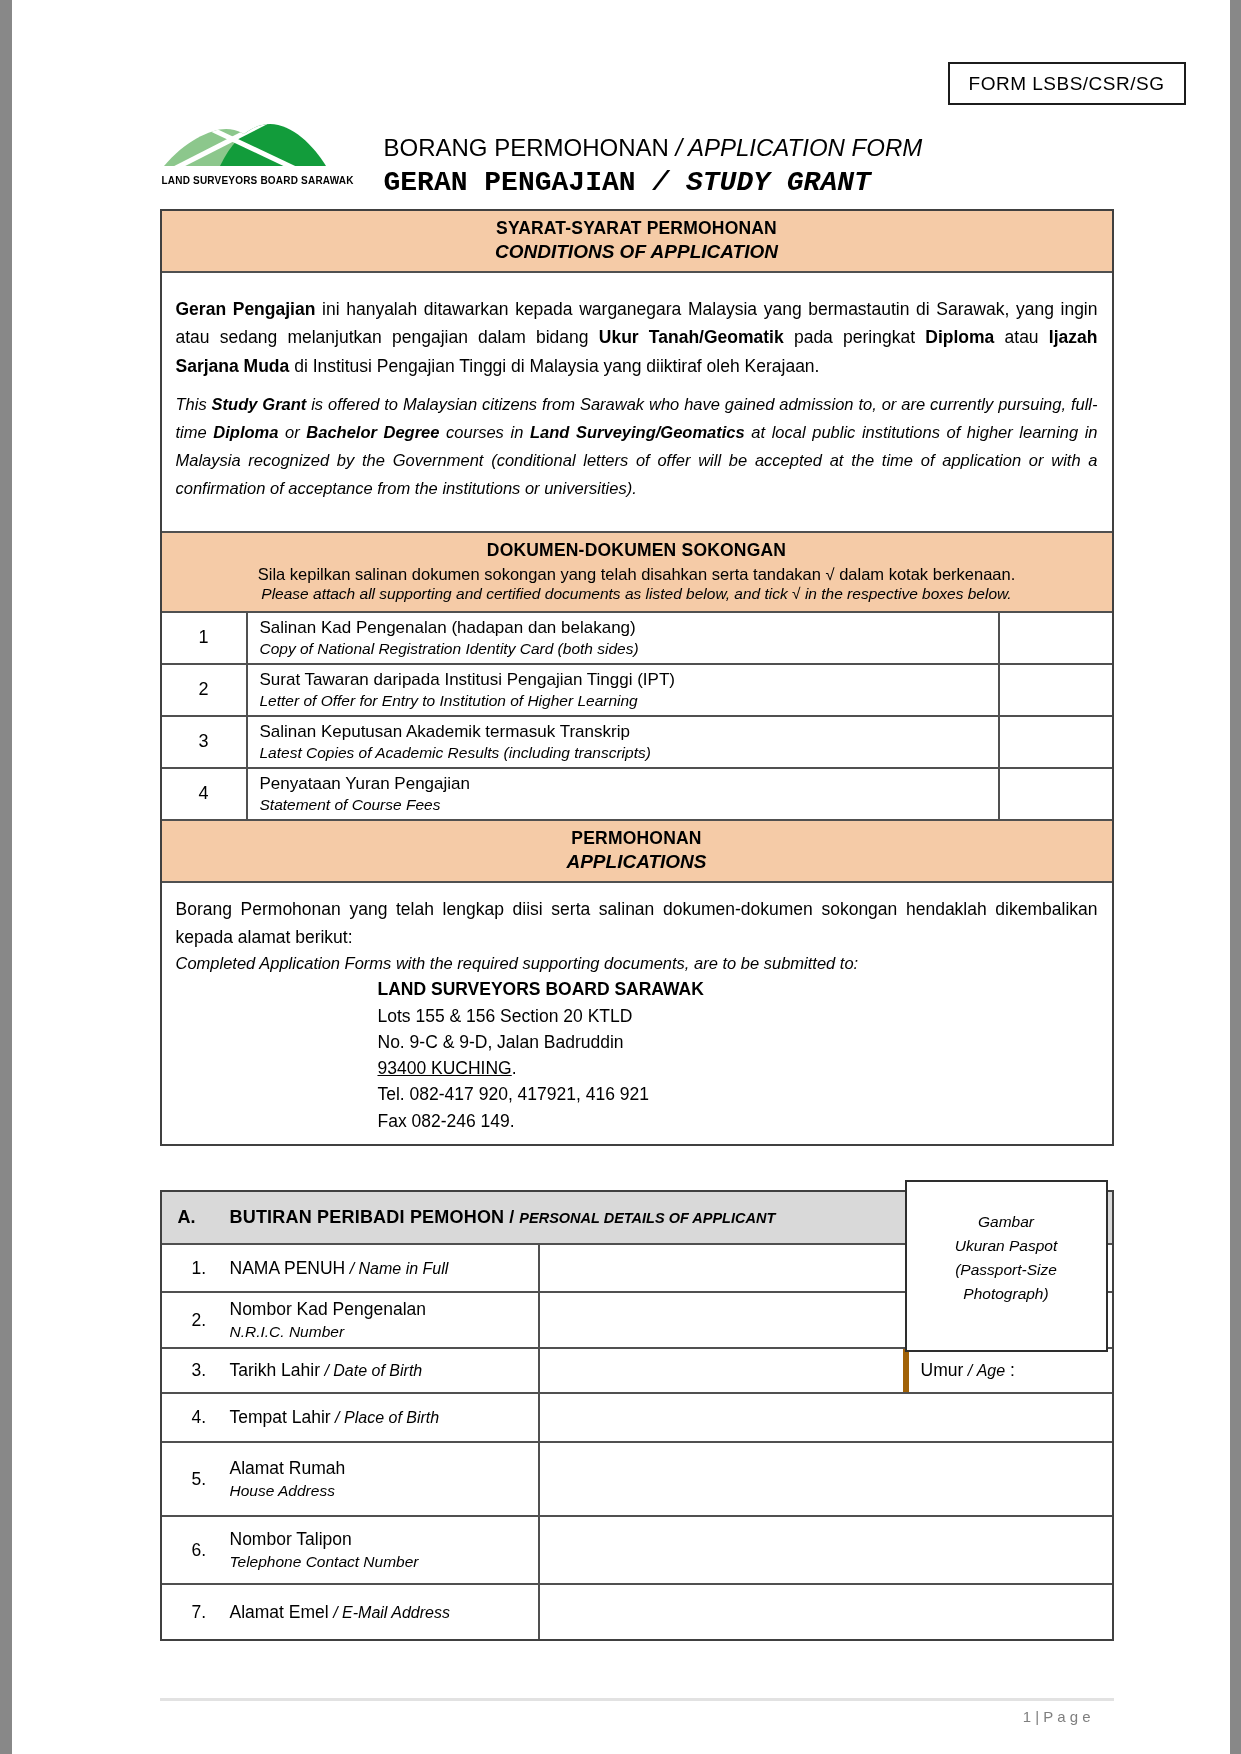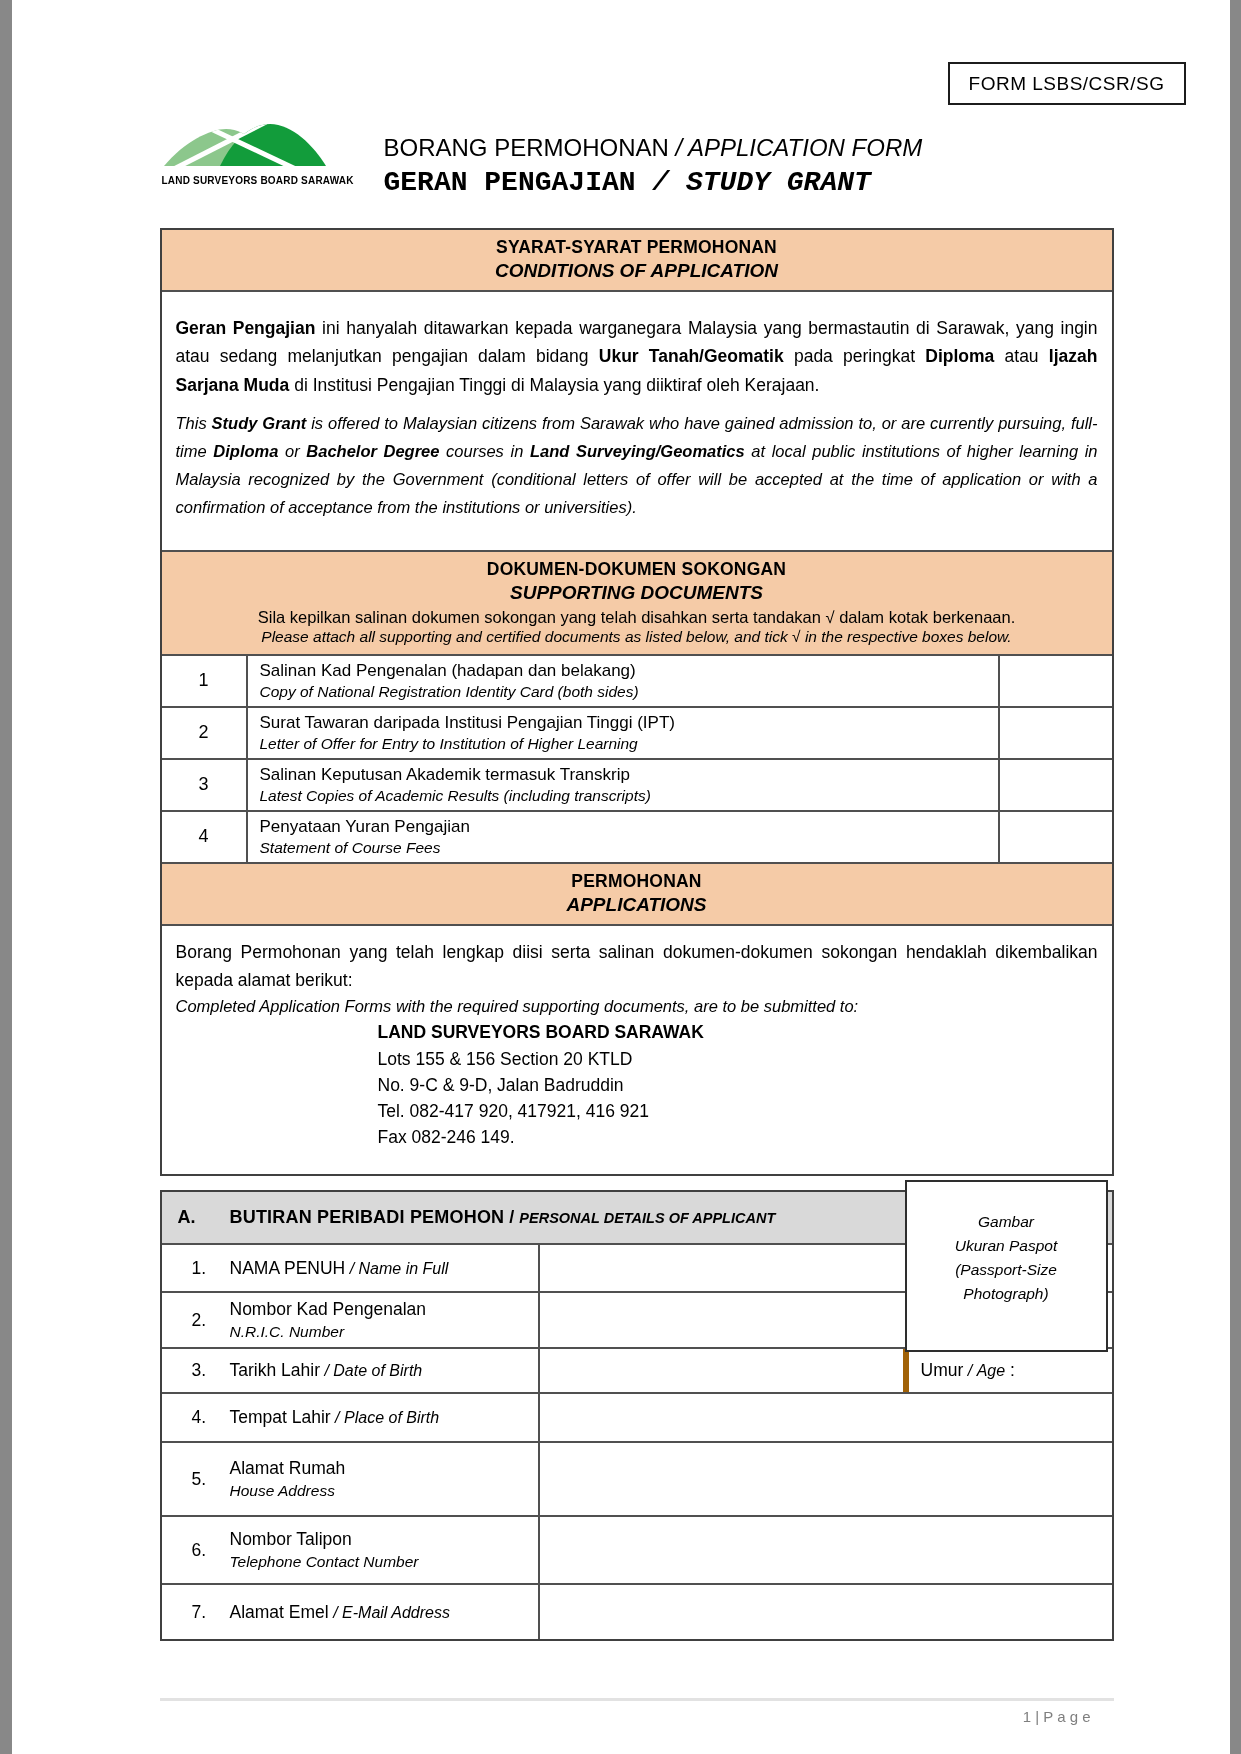--- a/index.html
+++ b/index.html
@@ -25,21 +25,21 @@
   .logo svg { display: block; }
   .logo-text { font-size: 10px; font-weight: bold; white-space: nowrap; letter-spacing: 0.2px; margin-top: 1px; }
 
   
   .titles { position: absolute; left: 372px; top: 134px; white-space: nowrap; }
   .title1 { font-size: 24px; font-weight: normal; }
   .title2 { font-size: 28px; font-weight: bold; margin-top: 5px; font-family: Liberation Mono, monospace; }
 
   
   .tbl { position: absolute; left: 148px; width: 954px; border: 2px solid #404040; background: #fff; }
-  .tbl-main { top: 228px; }
+  .tbl-main { top: 209px; }
   .row-b { border-top: 2px solid #505050; }
   .peach { background: #F5CBA7; text-align: center; }
   .ph { padding: 7px 8px 8px 8px; }
   .ph-title { font-size: 17.5px; font-weight: bold; letter-spacing: 0.2px; }
   .ph-sub { font-size: 19px; font-weight: bold; font-style: italic; margin-top: 2px; }
   .ph-note { font-size: 16.5px; margin-top: 4px; }
   .ph-note-en { font-size: 15.5px; font-style: italic; margin-top: 1px; }
 
   .cond-body { min-height: 260px; padding: 22px 14px 12px 14px; }
   .p-my { font-size: 17.5px; line-height: 1.62; text-align: justify; }
@@ -137,21 +137,20 @@
       <div class="ph-sub">CONDITIONS OF APPLICATION</div>
     </div>
 
     <div class="cond-body row-b">
       <p class="p-my"><span style="font-weight: bold;">Geran Pengajian</span><span> ini hanyalah ditawarkan kepada warganegara Malaysia yang bermastautin di Sarawak, yang ingin atau sedang melanjutkan pengajian dalam bidang </span><span style="font-weight: bold;">Ukur Tanah/Geomatik</span><span> pada peringkat </span><span style="font-weight: bold;">Diploma</span><span> atau </span><span style="font-weight: bold;">Ijazah Sarjana Muda</span><span> di Institusi Pengajian Tinggi di Malaysia yang diiktiraf oleh Kerajaan.</span></p>
       <p class="p-en"><span>This </span><span style="font-weight: bold;">Study Grant</span><span> is offered to Malaysian citizens from Sarawak who have gained admission to, or are currently pursuing, full-time </span><span style="font-weight: bold;">Diploma</span><span> or </span><span style="font-weight: bold;">Bachelor Degree</span><span> courses in </span><span style="font-weight: bold;">Land Surveying/Geomatics</span><span> at local public institutions of higher learning in Malaysia recognized by the Government (conditional letters of offer will be accepted at the time of application or with a confirmation of acceptance from the institutions or universities).</span></p>
     </div>
 
     <div class="peach ph row-b">
       <div class="ph-title">DOKUMEN-DOKUMEN SOKONGAN</div>
-      <div class="ph-sub">SUPPORTING DOCUMENTS</div>
       <div class="ph-note">Sila kepilkan salinan dokumen sokongan yang telah disahkan serta tandakan √ dalam kotak berkenaan.</div>
       <div class="ph-note-en">Please attach all supporting and certified documents as listed below, and tick √ in the respective boxes below.</div>
     </div>
 
     <div class="doc-row row-b">
       <div class="doc-num">1</div>
       <div class="doc-desc">
         <div class="doc-my">Salinan Kad Pengenalan (hadapan dan belakang)</div>
         <div class="doc-en">Copy of National Registration Identity Card (both sides)</div>
       </div>
@@ -190,20 +189,21 @@
       <div class="ph-sub">APPLICATIONS</div>
     </div>
 
     <div class="apps-body row-b">
       <p class="p-my">Borang Permohonan yang telah lengkap diisi serta salinan dokumen-dokumen sokongan hendaklah dikembalikan kepada alamat berikut:</p>
       <p class="apps-en">Completed Application Forms with the required supporting documents, are to be submitted to:</p>
       <div class="addr">
         <div class="addr-name">LAND SURVEYORS BOARD SARAWAK</div>
         <div>Lots 155 &amp; 156 Section 20 KTLD</div>
         <div>No. 9-C &amp; 9-D, Jalan Badruddin</div>
+        <div><span class="u">93400 KUCHING</span><span>.</span></div>
         <div>Tel. 082-417 920, 417921, 416 921</div>
         <div>Fax 082-246 149.</div>
       </div>
     </div>
   </div>
 
   <div class="tbl tbl-a">
 
     <div class="a-header">
       <span class="a-letter">A.</span>

